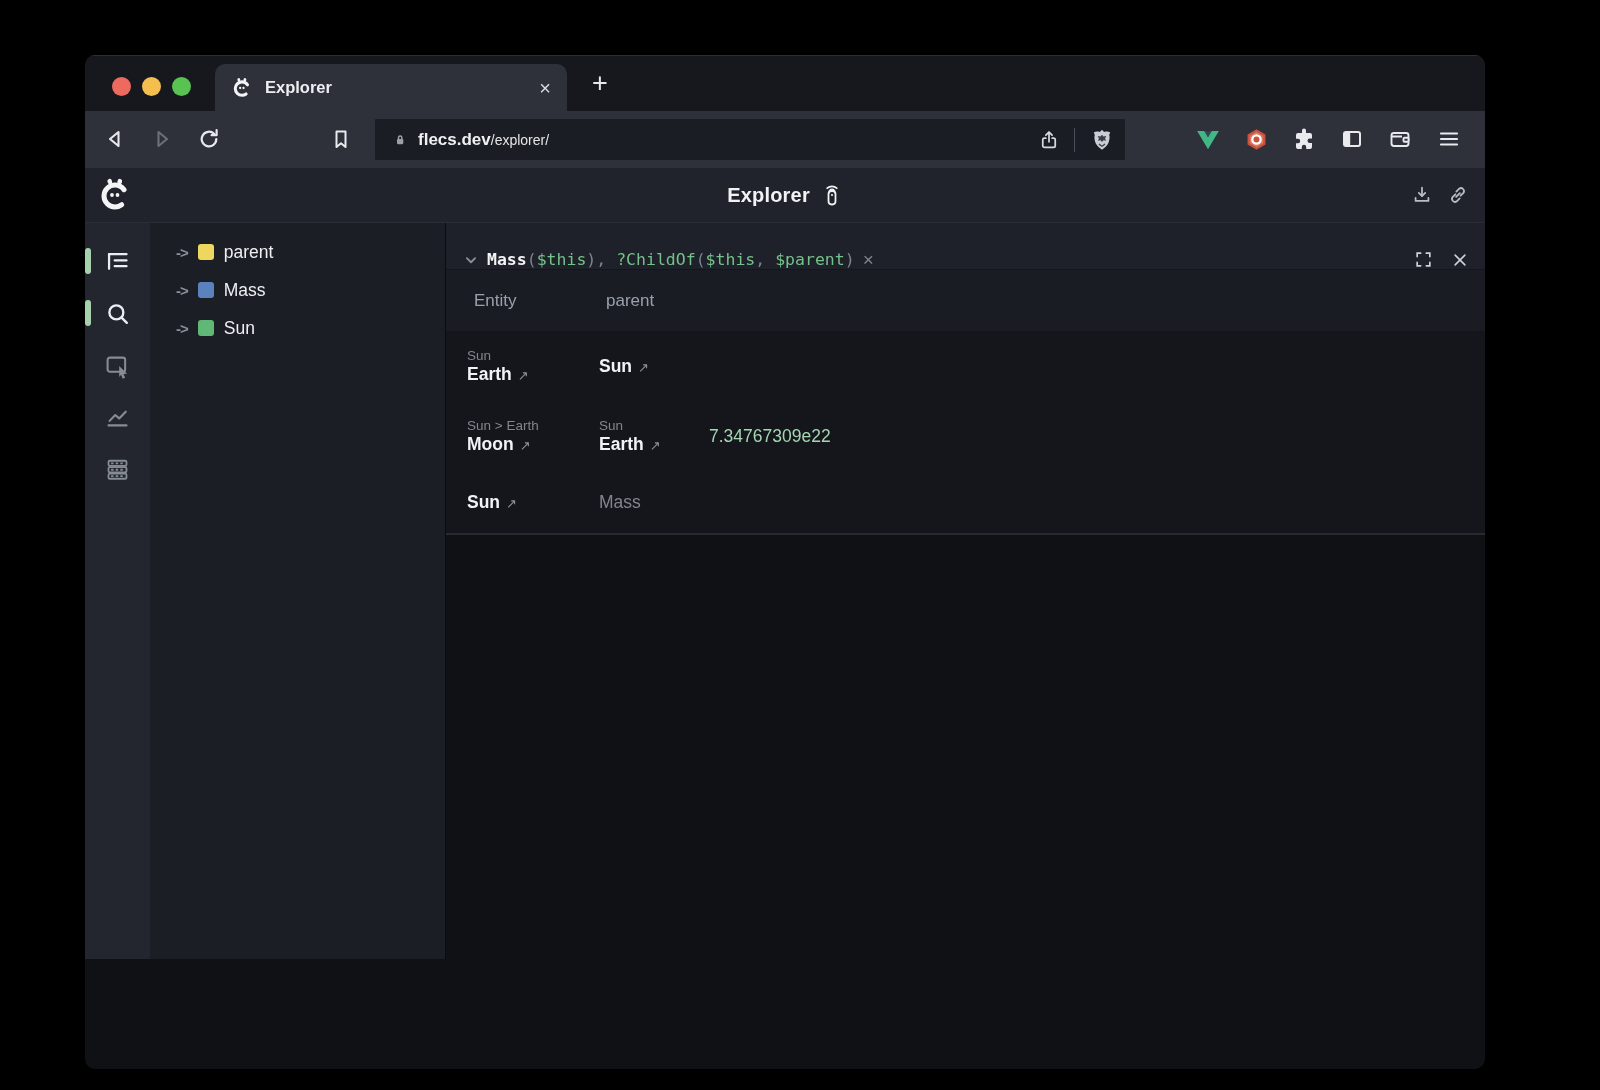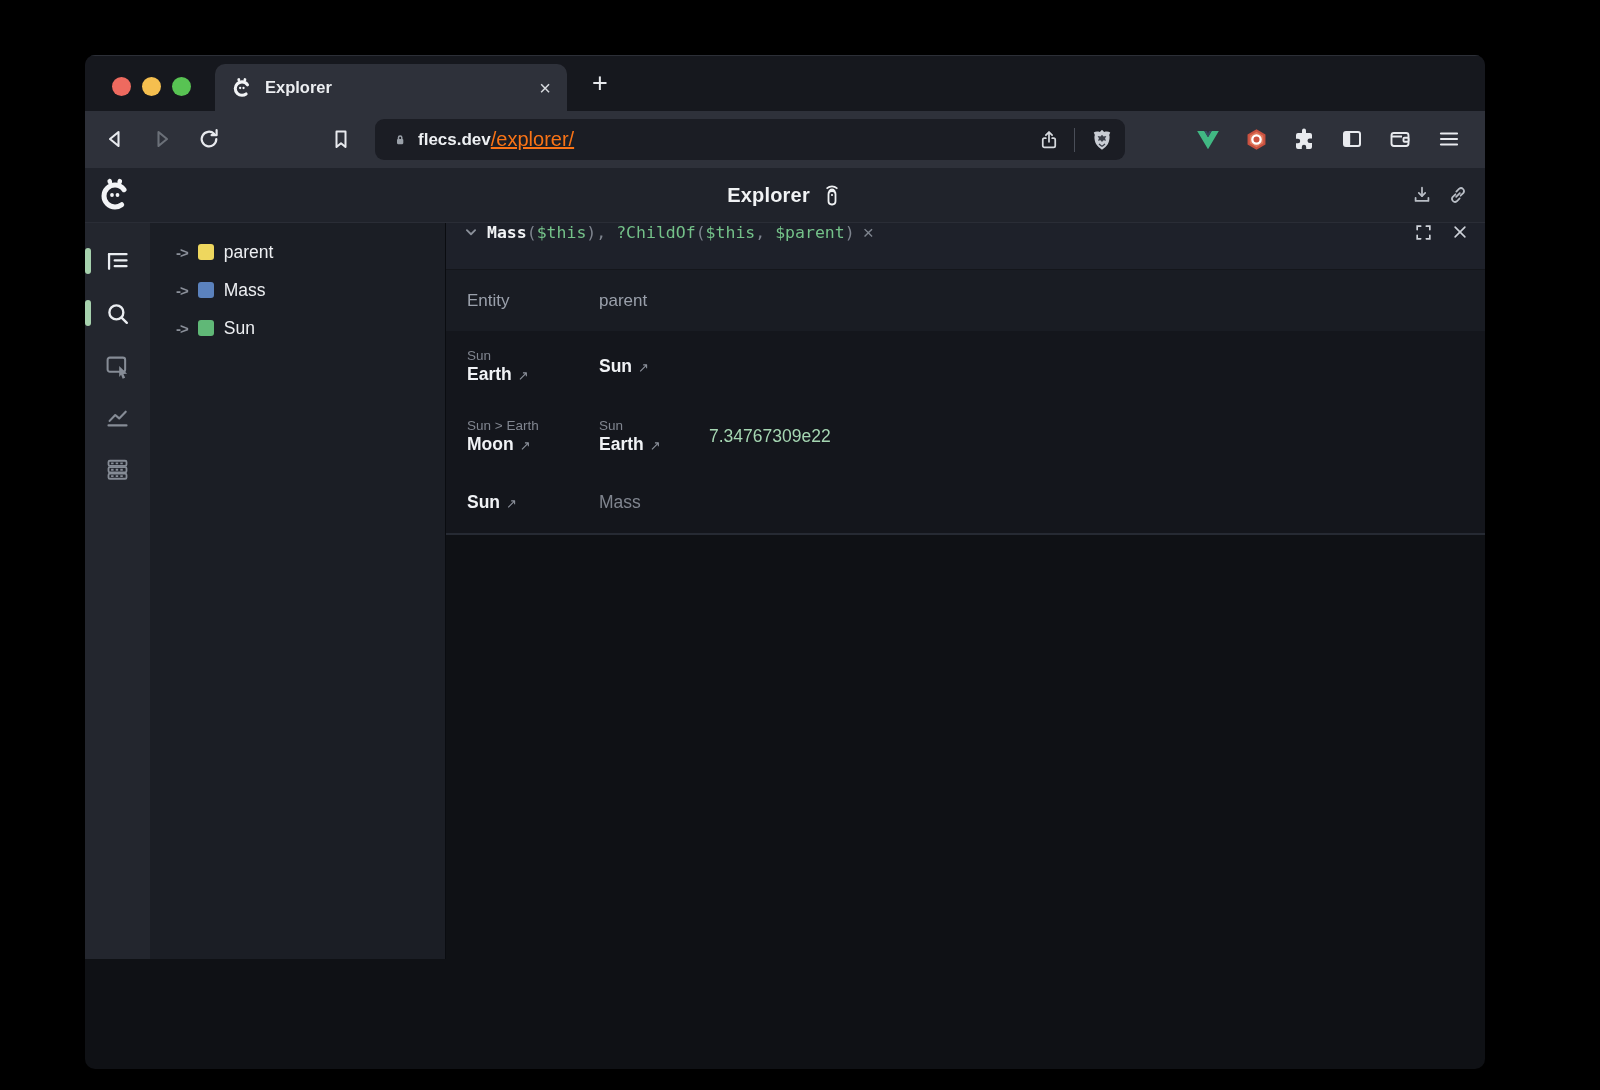--- a/index.html
+++ b/index.html
@@ -28,25 +28,25 @@
   .tab-close{color:#d7dade;font-size:20px;line-height:1;cursor:default;}
   .newtab{position:absolute;left:500px;top:13px;width:30px;height:30px;color:#e6e8ec;
     font-size:27px;line-height:28px;text-align:center;font-weight:400;}
   
   .toolbar{height:57px;background:#2e313a;position:relative;}
   .tool-btn{position:absolute;top:14px;width:28px;height:28px;display:flex;align-items:center;justify-content:center;color:#e8eaee;}
   .tool-btn svg{width:24px;height:24px;}
   .tool-btn.disabled{color:#6b7078;}
   .urlbar{
     position:absolute;left:290px;top:8px;width:750px;height:41px;background:#1b1d24;
-    border-radius:9px;display:flex;align-items:center;padding:0 10px 0 16px;box-sizing:border-box;
+    border-radius:1px;display:flex;align-items:center;padding:0 10px 0 16px;box-sizing:border-box;
   }
   .url-lock{color:#9aa0a8;margin-right:9px;display:flex;}
   .url-domain{color:#eef0f3;font-size:17px;font-weight:600;}
-  .url-path{color:#f97316;font-size:20px;text-decoration:underline;}
+  .url-path{color:#e5e5e5;font-size:14px;}
   .url-spacer{flex:1;}
   .url-share{color:#d6d9de;display:flex;margin-right:14px;}
   .url-divider{width:1px;height:24px;background:#4a4e58;margin-right:14px;}
   .brave-shield{display:flex;}
   .ext-icons{position:absolute;left:1109px;top:14px;display:flex;gap:20px;}
   .ext-icons .ext{width:28px;height:28px;display:flex;align-items:center;justify-content:center;color:#e8eaee;}
   
   .page-header{height:54px;background:#20232b;border-bottom:1px solid #2a2d36;position:relative;
     display:flex;align-items:center;justify-content:center;}
   .flecs-logo{position:absolute;left:12px;top:9px;}
@@ -61,32 +61,32 @@
   .rail-item.active{color:#eaedf1;}
   .rail-item svg{width:27px;height:27px;}
   .rail-pill{position:absolute;left:0;top:13px;width:6px;height:26px;border-radius:4px;background:#a6d1ad;}
   .tree{width:295px;background:#1b1e25;padding-top:10px;box-sizing:border-box;flex:none;}
   .tree-row{height:38px;display:flex;align-items:center;padding-left:26px;gap:10px;}
   .tree-expander{color:#8b909a;font-size:15px;letter-spacing:-1px;font-weight:600;}
   .tree-square{width:16px;height:16px;border-radius:3px;flex:none;}
   .tree-label{color:#edeff2;font-size:17.5px;}
   
   .canvas{flex:1;background:#0f1115;border-left:1px solid #0a0c10;display:flex;flex-direction:column;min-width:0;}
-  .query-bar{height:46px;background:#1e212a;display:flex;align-items:flex-start;padding:0 16px;box-sizing:border-box;flex:none;}
+  .query-bar{height:46px;background:#1e212a;display:flex;align-items:flex-end;padding:0 16px;box-sizing:border-box;flex:none;}
   .q-chevron{color:#8b909a;display:flex;margin-right:7px;}
   .query-code{font-family:"DejaVu Sans Mono",monospace;font-size:16.5px;white-space:pre;}
   .tok-component{color:#f2f4f6;font-weight:bold;}
   .tok-var{color:#74c189;}
   .tok-punct{color:#7e848e;}
   .q-clear{color:#7e848e;font-size:19px;margin-left:8px;line-height:1;}
   .q-spacer{flex:1;}
   .q-ctrl{color:#ced2d9;display:flex;margin-left:18px;}
   .thead{height:61px;background:#191c23;display:flex;align-items:center;flex:none;border-top:1px solid #14161b;}
   .col{font-size:17px;color:#9aa0ab;}
-  .col-entity{width:132px;margin-left:21px;}
+  .col-entity{width:132px;margin-left:28px;}
   .col-parent{width:110px;}
   .col-mass{flex:1;}
   .tbody{background:#14161c;border-bottom:2px solid #262a33;flex:none;}
   .trow{display:flex;align-items:center;min-height:70px;}
   .trow.single{min-height:62px;}
   .cell-entity{width:132px;margin-left:21px;display:flex;flex-direction:column;justify-content:center;}
   .cell-parent{width:110px;display:flex;flex-direction:column;justify-content:center;}
   .cell-mass{flex:1;color:#a5d6b2;font-size:17.5px;font-weight:500;}
   .cell-path{color:#80858f;font-size:13.5px;margin-bottom:1px;}
   .cell-name{color:#f0f2f5;font-size:17.5px;font-weight:600;display:flex;align-items:baseline;gap:6px;}

